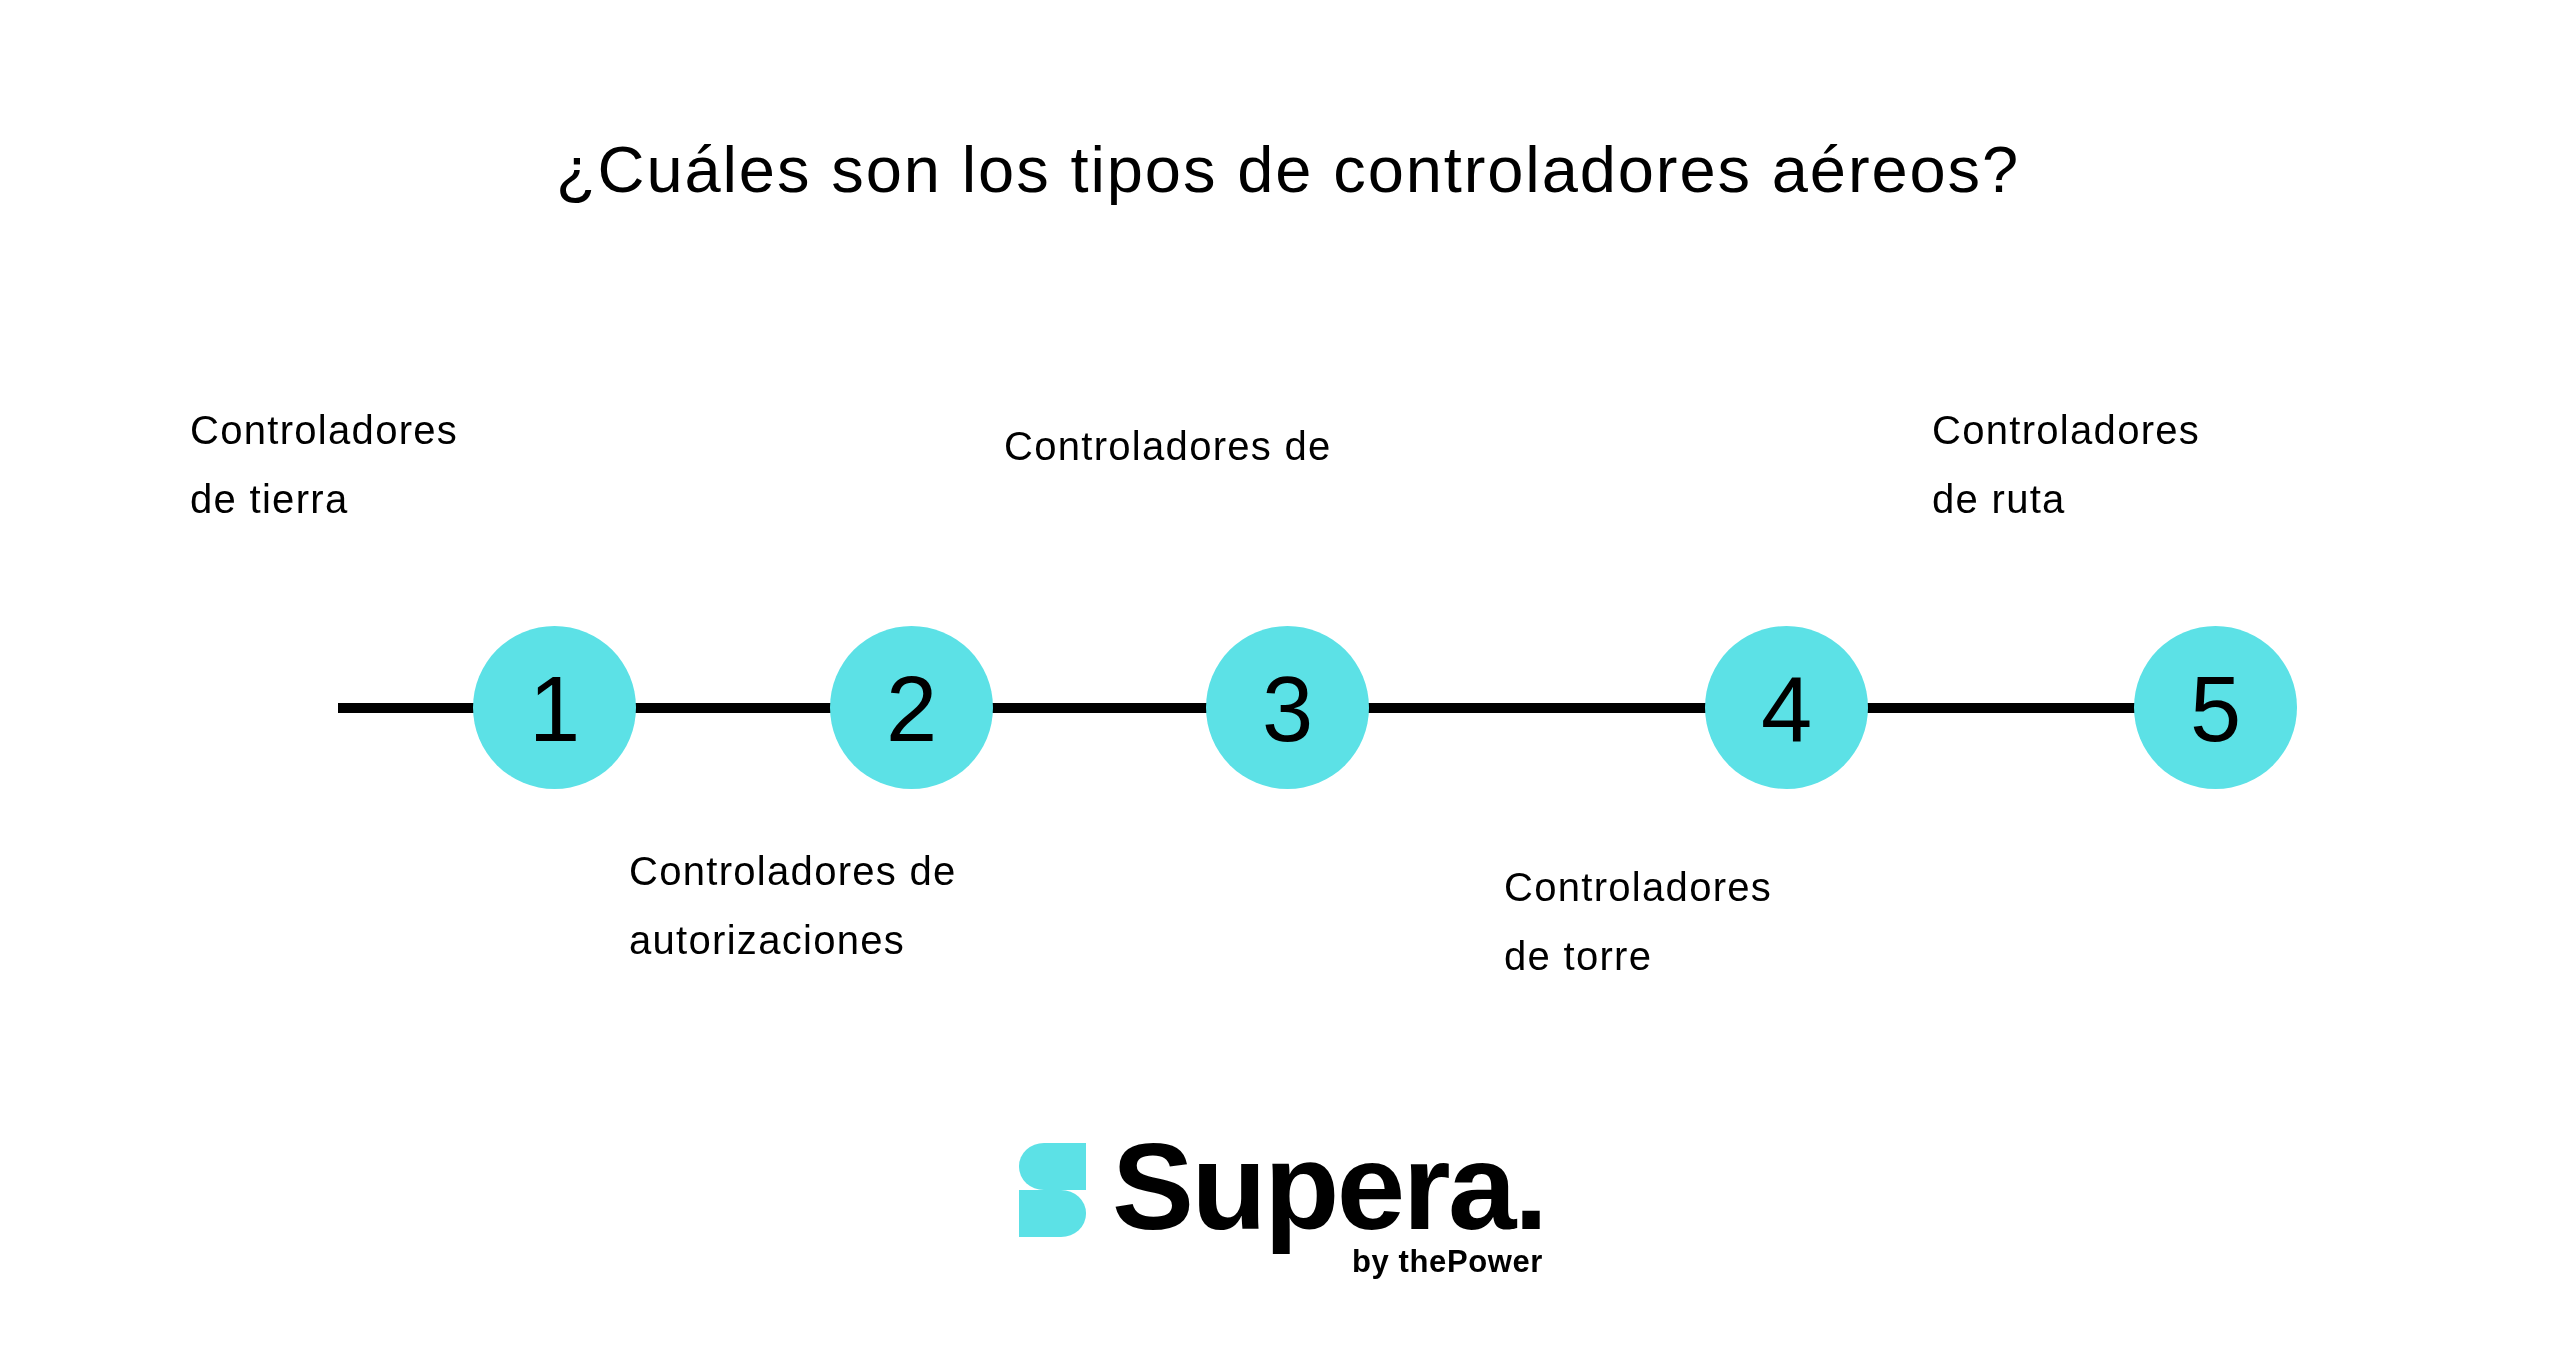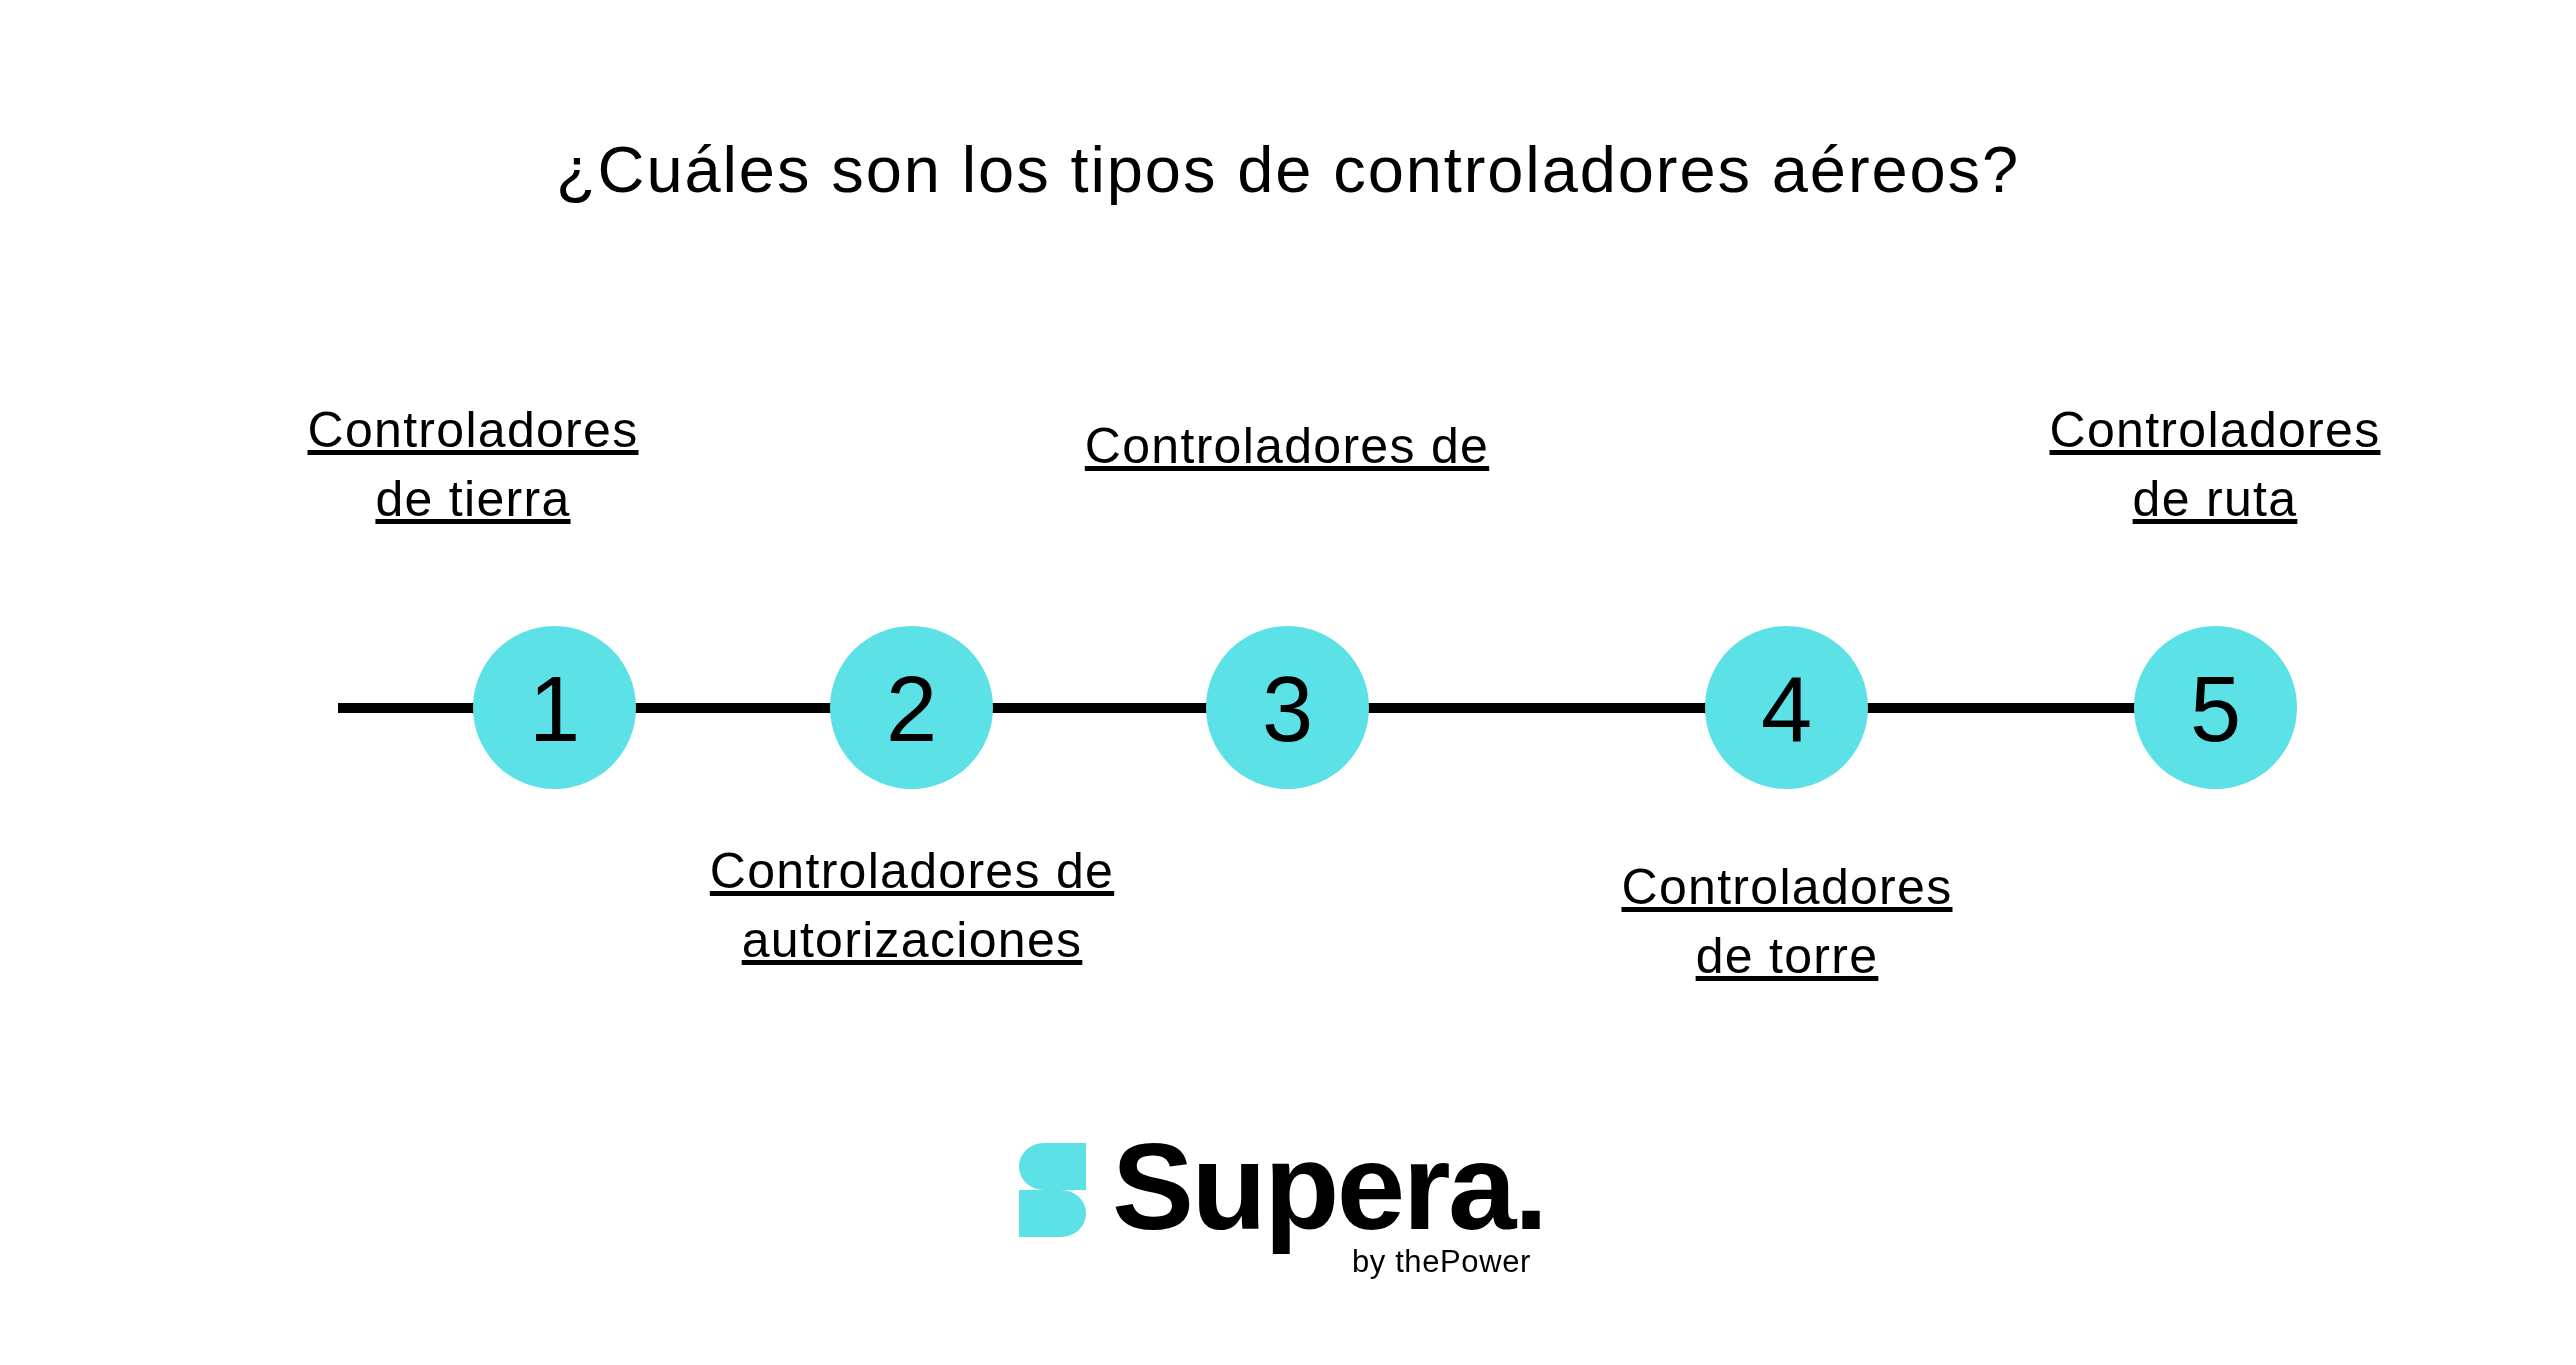--- a/index.html
+++ b/index.html
@@ -50,26 +50,24 @@
   .node-number {
     font-size: 92px;
     line-height: 1;
     font-weight: 400;
     margin-top: 3.8px;
   }
   .label {
     position: absolute;
     width: 566px;
     margin-left: -283px;
-    text-align: center;
-    font-size: 50px;
+    font-size: 40px;
     line-height: 69px;
     letter-spacing: 1.3px;
     white-space: nowrap;
-    text-decoration: underline;
   }
   .label span { display: block; }
   .logo {
     position: absolute;
     left: 1019px;
     top: 1143px;
     height: 157px;
     width: 566px;
     text-align: right;
   }
@@ -105,21 +103,21 @@
     font-weight: 700;
     letter-spacing: -2.5px;
     white-space: nowrap;
   }
   .logo-sub {
     position: absolute;
     left: 333px;
     top: 101px;
     font-size: 31px;
     line-height: 35px;
-    font-weight: 400;
+    font-weight: 700;
     letter-spacing: 0.6px;
     white-space: nowrap;
   }
 </style>
 </head>
 <body>
 
 <div class="title">¿Cuáles son los tipos de controladores aéreos?</div>
 
 <div class="timeline-line"></div>

